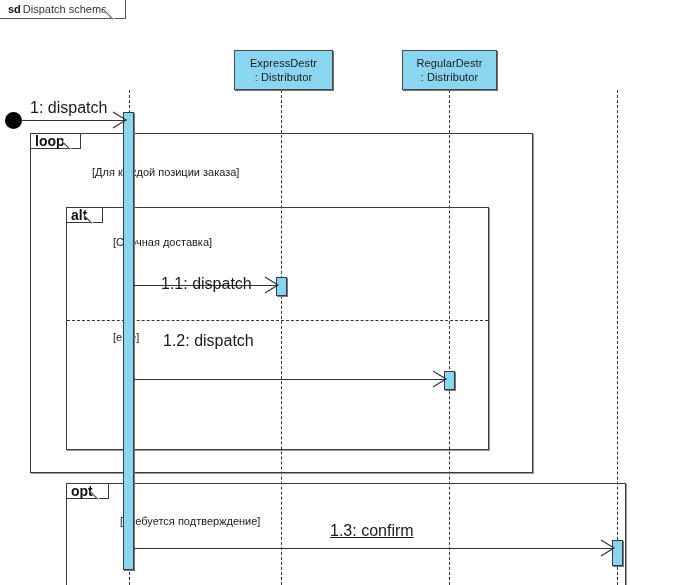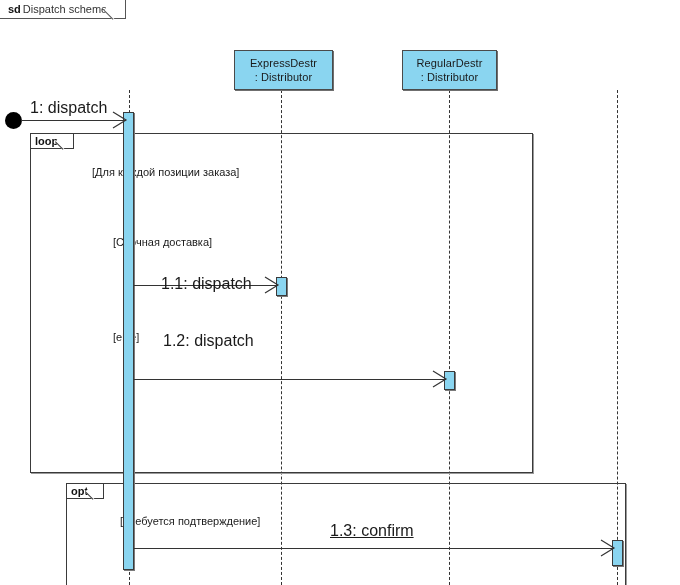--- a/index.html
+++ b/index.html
@@ -106,21 +106,21 @@
   .frag-label {
     position: absolute;
     left: -1px;
     top: -1px;
     height: 16px;
     padding: 0 15px 0 5px;
     box-sizing: border-box;
     background: #ffffff;
     border-right: 1px solid #3a3a3a;
     border-bottom: 1px solid #3a3a3a;
-    font-size: 11px;
+    font-size: 14px;
     font-weight: bold;
     color: #111;
     line-height: 16px;
     white-space: nowrap;
   }
   .frag-label::after {
     content: "";
     position: absolute;
     right: -1px;
     bottom: -1px;
@@ -207,20 +207,26 @@
     <span>: Distributor</span>
   </div>
 
   <div class="fragment" style="left:30px; top:133px; width:503px; height:340px;">
     <div class="frag-label-clip" style="width:56px;">
       <div class="frag-label">loop</div>
     </div>
   </div>
   <div class="guard" style="left:92px; top:166px;">[Для каждой позиции заказа]</div>
 
+  <div class="fragment" style="left:66px; top:207px; width:423px; height:243px;">
+    <div class="frag-label-clip" style="width:46px;">
+      <div class="frag-label">alt</div>
+    </div>
+    <div class="frag-divider" style="left:0px; top:112px; width:421px;"></div>
+  </div>
   <div class="guard" style="left:113px; top:236px;">[Срочная доставка]</div>
   <div class="guard" style="left:113px; top:331px;">[else]</div>
 
   <div class="fragment" style="left:66px; top:483px; width:560px; height:110px;">
     <div class="frag-label-clip" style="width:48px;text-decoration:underline;">
       <div class="frag-label">opt</div>
     </div>
   </div>
   <div class="guard" style="left:120px; top:515px;">[Требуется подтверждение]</div>
 

